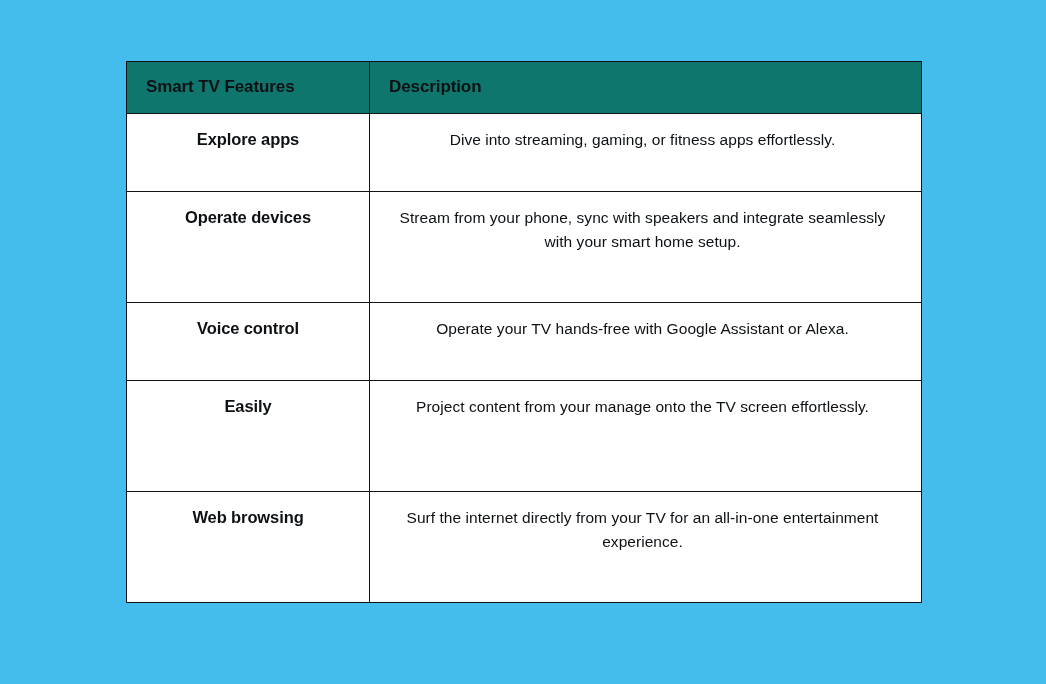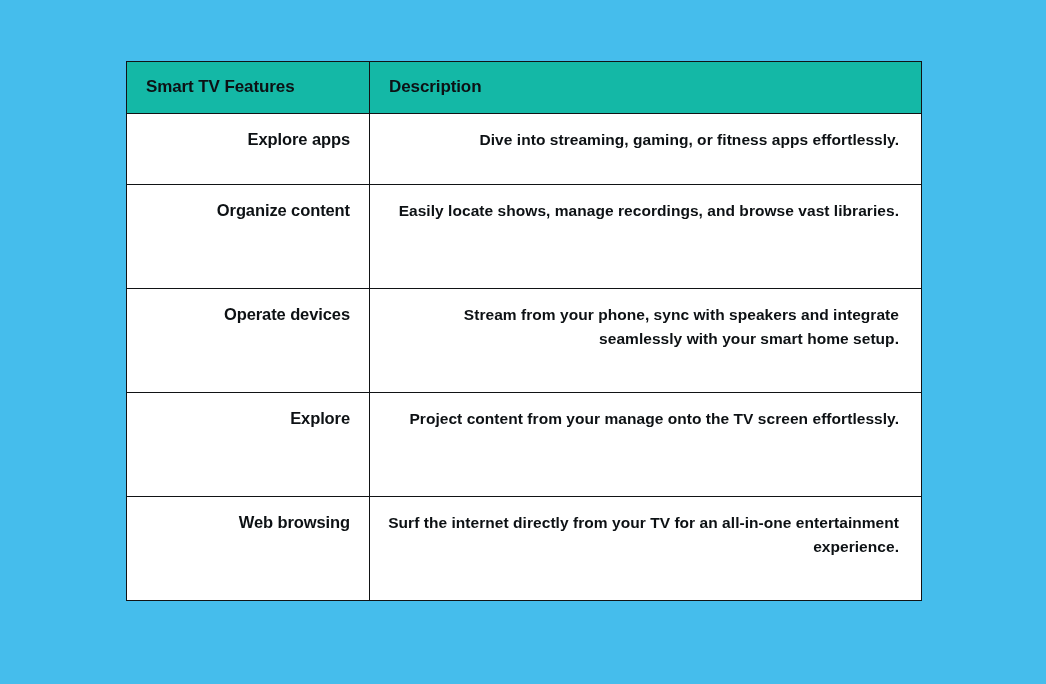--- a/index.html
+++ b/index.html
@@ -27,54 +27,54 @@
     border-collapse: collapse;
     table-layout: fixed;
     background: #ffffff;
     border: 1.5px solid #111315;
   }
 
   table.features-table col.col-feature { width: 243px; }
   table.features-table col.col-desc    { width: 552px; }
 
   thead tr.header-row {
-    background: #14b8a6;
+    background: #0f766e;
   }
 
   thead th {
     border: 1.5px solid #111315;
     text-align: left;
     vertical-align: top;
     padding: 15px 19px 16px 19px;
     font-size: 17px;
     font-weight: bold;
     color: #0d1114;
     letter-spacing: -0.1px;
     line-height: 1.2;
   }
 
   tbody td {
     border: 1.5px solid #111315;
-    text-align: right;
+    text-align: center;
     vertical-align: top;
     color: #0d1114;
     line-height: 1.55;
   }
 
   tbody td.feature-cell {
     padding: 13px 19px 14px 19px;
     font-size: 16.5px;
     font-weight: bold;
     letter-spacing: -0.1px;
   }
 
   tbody td.desc-cell {
-    padding: 14px 22px 15px 16px;
+    padding: 14px 22px 22px 16px;
     font-size: 15.5px;
-    font-weight: bold;
+    font-weight: normal;
     letter-spacing: 0.05px;
   }
 
   
   tbody tr.row-h1 td { height: 41px; }
   tbody tr.row-h2 td { height: 74px; }
 </style>
 </head>
 <body>
 
@@ -89,29 +89,29 @@
         <th>Smart TV Features</th>
         <th>Description</th>
       </tr>
     </thead>
     <tbody>
       <tr class="row-h1">
         <td class="feature-cell">Explore apps</td>
         <td class="desc-cell">Dive into streaming, gaming, or fitness apps effortlessly.</td>
       </tr>
       <tr class="row-h2">
-        <td class="feature-cell">Organize content</td>
-        <td class="desc-cell">Easily locate shows, manage recordings, and browse vast libraries.</td>
-      </tr>
-      <tr class="row-h2">
         <td class="feature-cell">Operate devices</td>
         <td class="desc-cell">Stream from your phone, sync with speakers and integrate seamlessly with your smart home setup.</td>
       </tr>
+      <tr class="row-h1">
+        <td class="feature-cell">Voice control</td>
+        <td class="desc-cell">Operate your TV hands-free with Google Assistant or Alexa.</td>
+      </tr>
       <tr class="row-h2">
-        <td class="feature-cell">Explore</td>
+        <td class="feature-cell">Easily</td>
         <td class="desc-cell">Project content from your manage onto the TV screen effortlessly.</td>
       </tr>
       <tr class="row-h2">
         <td class="feature-cell">Web browsing</td>
         <td class="desc-cell">Surf the internet directly from your TV for an all-in-one entertainment experience.</td>
       </tr>
     </tbody>
   </table>
 </div>
 

